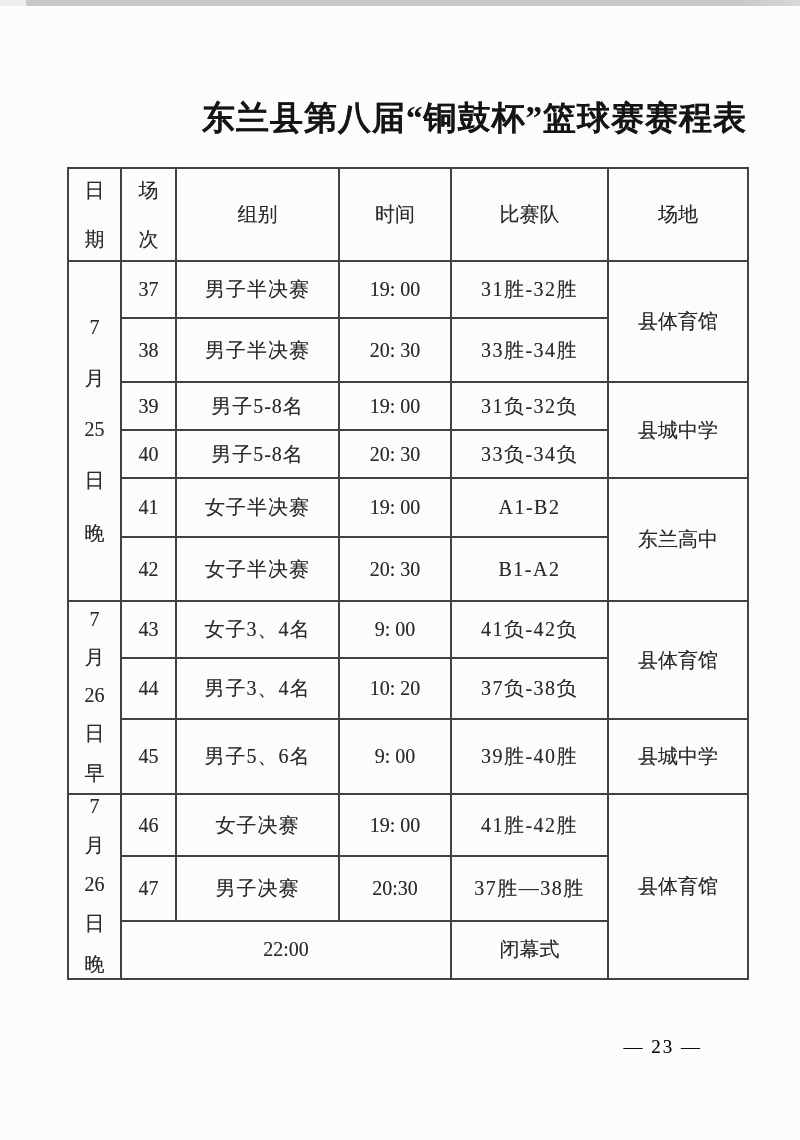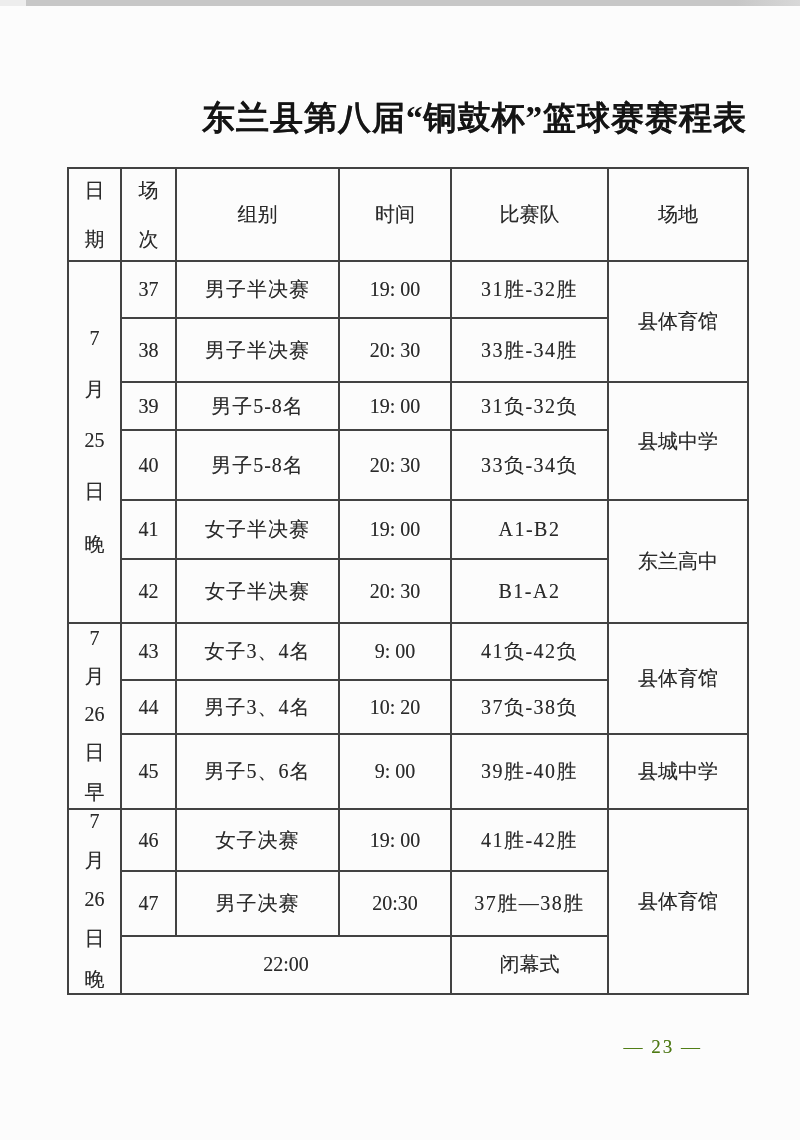--- a/index.html
+++ b/index.html
@@ -40,21 +40,21 @@
   }
   .stack{display:flex;flex-direction:column;align-items:center;justify-content:center;}
   .stack.gap-hdr{gap:22px;}
   .stack.gap-lg{gap:26px;}
   .stack.gap-sm{gap:13px;}
   .stack.gap-md{gap:14px;}
   .teams{letter-spacing:1.5px;margin-left:24px;}
   .grp{letter-spacing:1px;border-radius:20px;}
   .page-number{
     position:absolute;top:1036px;right:98px;
-    font-size:19px;color:#4d7c0f;
+    font-size:19px;color:#000000;
     letter-spacing:2px;
     text-shadow:0 0 0.5px rgba(60,60,60,0.4);
   }
 </style>
 </head>
 <body>
 
 <div class="scan-edge"></div>
 
 <div class="title">东兰县第八届“铜鼓杯”篮球赛赛程表</div>
@@ -110,21 +110,21 @@
     <td>20: 30</td>
     <td class="teams">33胜-34胜</td>
   </tr>
   <tr style="height:48px">
     <td>39</td>
     <td class="grp">男子5-8名</td>
     <td>19: 00</td>
     <td class="teams">31负-32负</td>
     <td rowspan="2">县城中学</td>
   </tr>
-  <tr style="height:70px">
+  <tr style="height:48px">
     <td>40</td>
     <td class="grp">男子5-8名</td>
     <td>20: 30</td>
     <td class="teams">33负-34负</td>
   </tr>
   <tr style="height:59px">
     <td>41</td>
     <td class="grp">女子半决赛</td>
     <td>19: 00</td>
     <td class="teams">A1-B2</td>
@@ -146,21 +146,21 @@
         <span>日</span>
         <span>早</span>
       </div>
     </td>
     <td>43</td>
     <td class="grp">女子3、4名</td>
     <td>9: 00</td>
     <td class="teams">41负-42负</td>
     <td rowspan="2">县体育馆</td>
   </tr>
-  <tr style="height:54px">
+  <tr style="height:61px">
     <td>44</td>
     <td class="grp">男子3、4名</td>
     <td>10: 20</td>
     <td class="teams">37负-38负</td>
   </tr>
   <tr style="height:75px">
     <td>45</td>
     <td class="grp">男子5、6名</td>
     <td>9: 00</td>
     <td class="teams">39胜-40胜</td>

